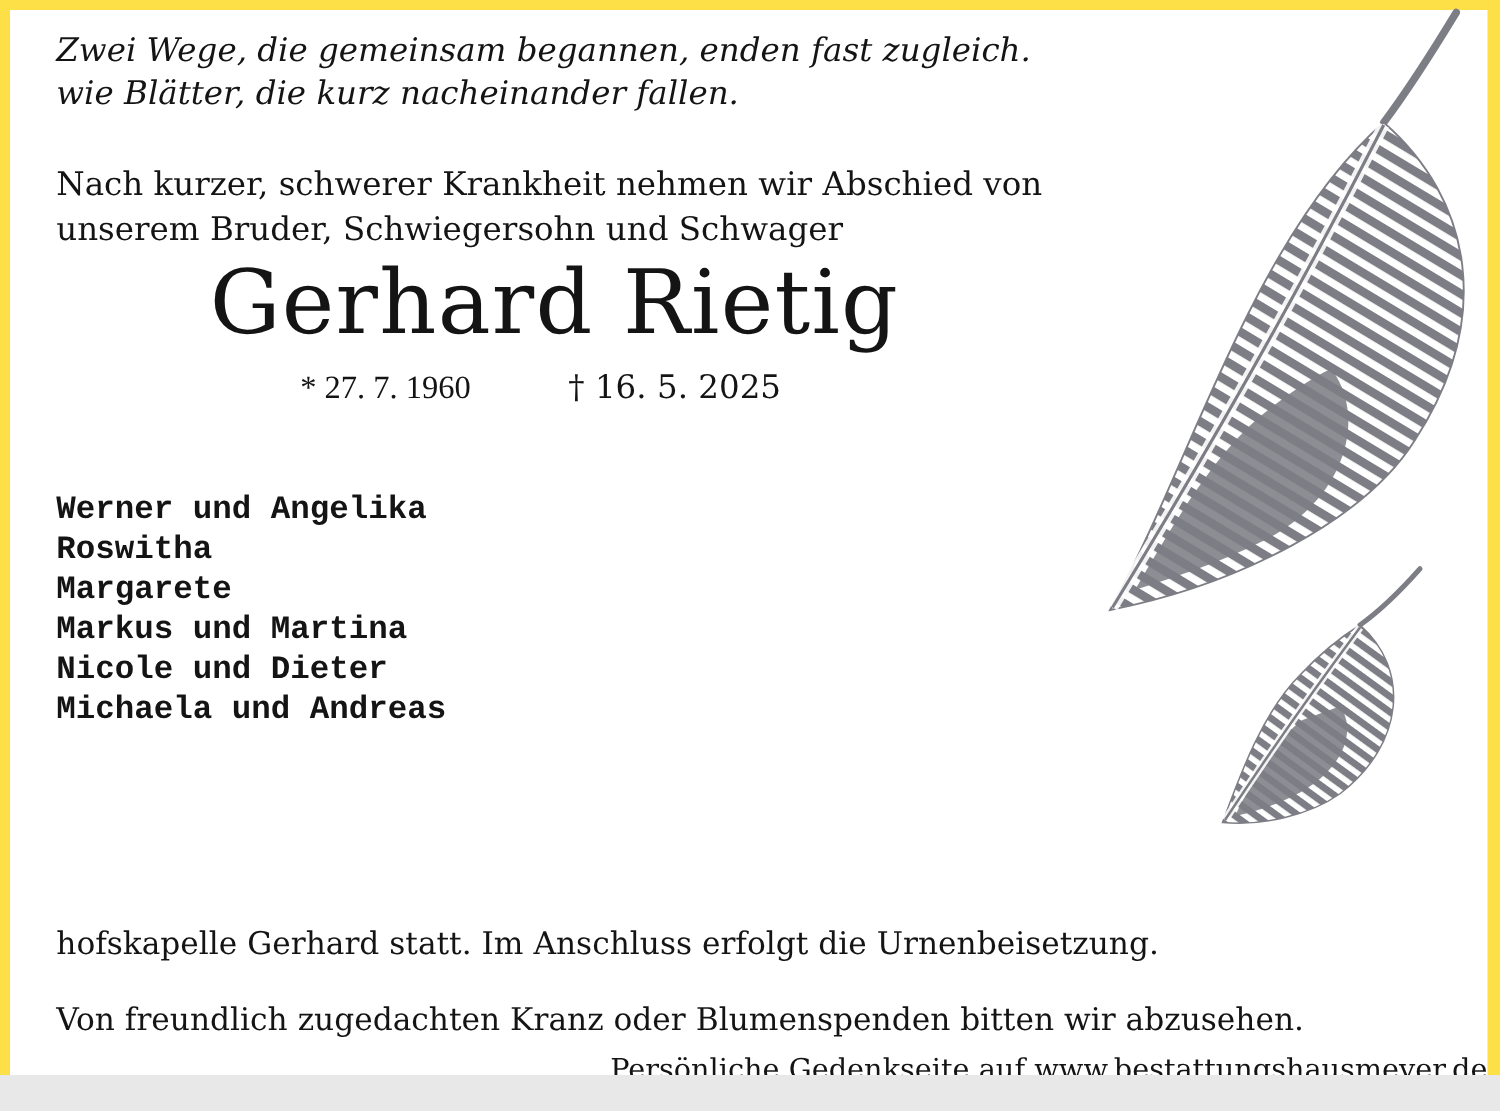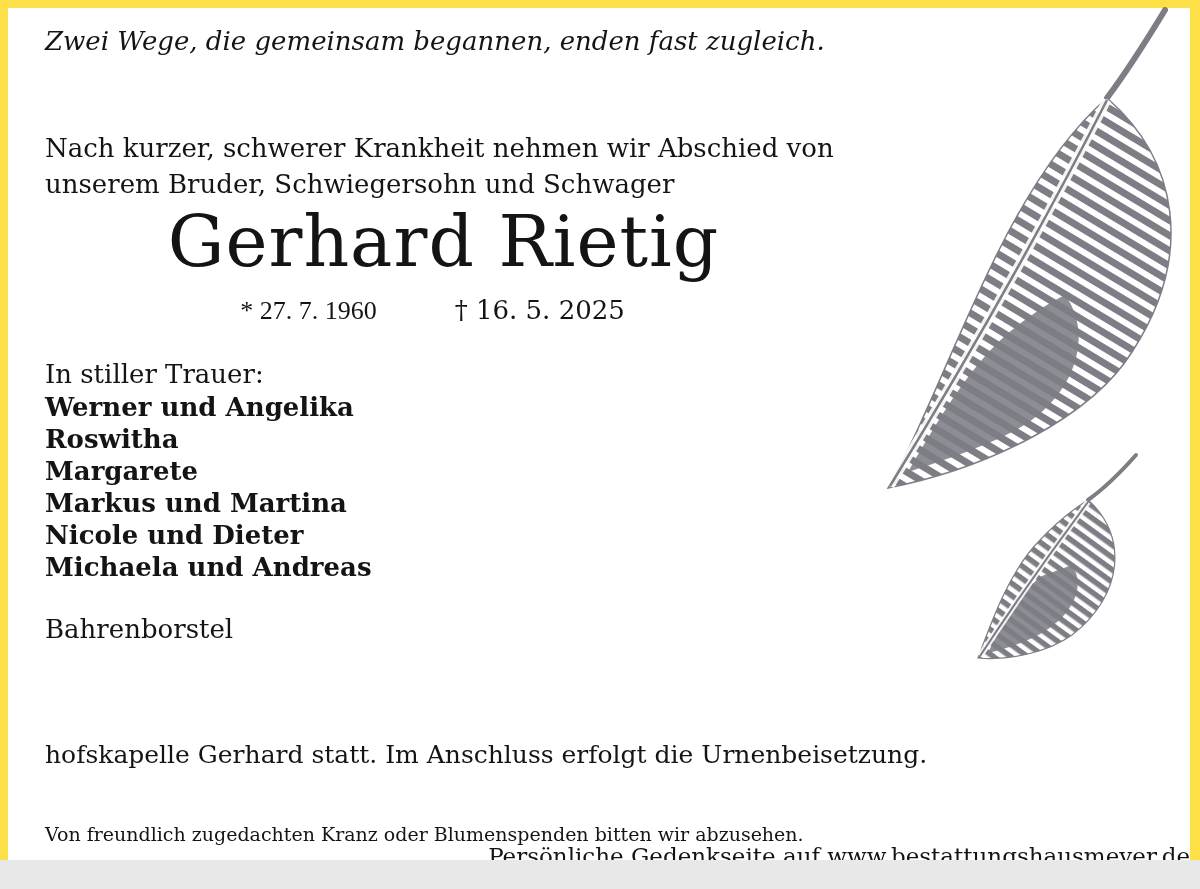--- a/index.html
+++ b/index.html
@@ -44,36 +44,37 @@
   }
   .dates-wrap .birth { margin-right: 78px; font-family: Liberation Serif, serif; }
   .trauer-label {
     left: 45px; top: 358px;
     font-size: 26px; line-height: 32px;
   }
   .mourners {
     left: 45px; top: 391px;
     font-size: 26px; line-height: 32px;
     font-weight: 700;
+    font-family: Liberation Mono, monospace;
   }
   .place {
     left: 45px; top: 613px;
     font-size: 26px; line-height: 32px;
   }
   .condolence {
     left: 45px; top: 652px;
     font-size: 26px; line-height: 35px;
   }
   .funeral {
     left: 45px; top: 740px;
     font-size: 25px; line-height: 30px;
   }
   .flowers {
-    left: 45px; top: 819px;
-    font-size: 19px; line-height: 30px;
+    left: 45px; top: 801px;
+    font-size: 25px; line-height: 30px;
   }
   .memorial {
     left: 8px; top: 842px; width: 1182px;
     text-align: right;
     font-size: 23px; line-height: 28px;
   }
   .leaves-svg { position: absolute; left: 860px; top: 0; }
 </style>
 </head>
 <body>
@@ -113,47 +114,46 @@
                C 132,620 150,570 180,540
                C 196,523 212,510 228,500 Z" fill="url(#hatch2)" stroke="#7d7d85" stroke-width="1.2"></path>
       <path d="M 212,565 C 226,585 214,615 180,634 C 160,645 140,650 128,653 C 142,622 160,592 182,576 Z" fill="#7d7d85" opacity="0.88"></path>
       <path d="M 228,502 Q 170,580 120,656" fill="none" stroke="#ffffff" stroke-width="6" opacity="0.9"></path>
       <path d="M 228,502 Q 170,580 120,656" fill="none" stroke="#7d7d85" stroke-width="2"></path>
     </g>
   </svg>
 
   <div class="abs quote">
     <div>Zwei Wege, die gemeinsam begannen, enden fast zugleich.</div>
+    <div>wie Blätter, die kurz nacheinander fallen.</div>
   </div>
 
   <div class="abs intro">
     <div>Nach kurzer, schwerer Krankheit nehmen wir Abschied von</div>
     <div>unserem Bruder, Schwiegersohn und Schwager</div>
   </div>
 
   <div class="abs name-wrap">
     <div class="deceased-name">Gerhard Rietig</div>
   </div>
 
   <div class="abs dates-wrap">
     <span class="birth">* 27. 7. 1960</span><span class="death">† 16. 5. 2025</span>
   </div>
 
-  <div class="abs trauer-label">In stiller Trauer:</div>
 
   <div class="abs mourners">
     <div>Werner und Angelika</div>
     <div>Roswitha</div>
     <div>Margarete</div>
     <div>Markus und Martina</div>
     <div>Nicole und Dieter</div>
     <div>Michaela und Andreas</div>
   </div>
 
-  <div class="abs place">Bahrenborstel</div>
 
 
   <div class="abs funeral">
     <div>hofskapelle Gerhard statt. Im Anschluss erfolgt die Urnenbeisetzung.</div>
   </div>
 
   <div class="abs flowers">Von freundlich zugedachten Kranz oder Blumenspenden bitten wir abzusehen.</div>
 
   <div class="abs memorial">Persönliche Gedenkseite auf www.bestattungshausmeyer.de</div>
 </div>

